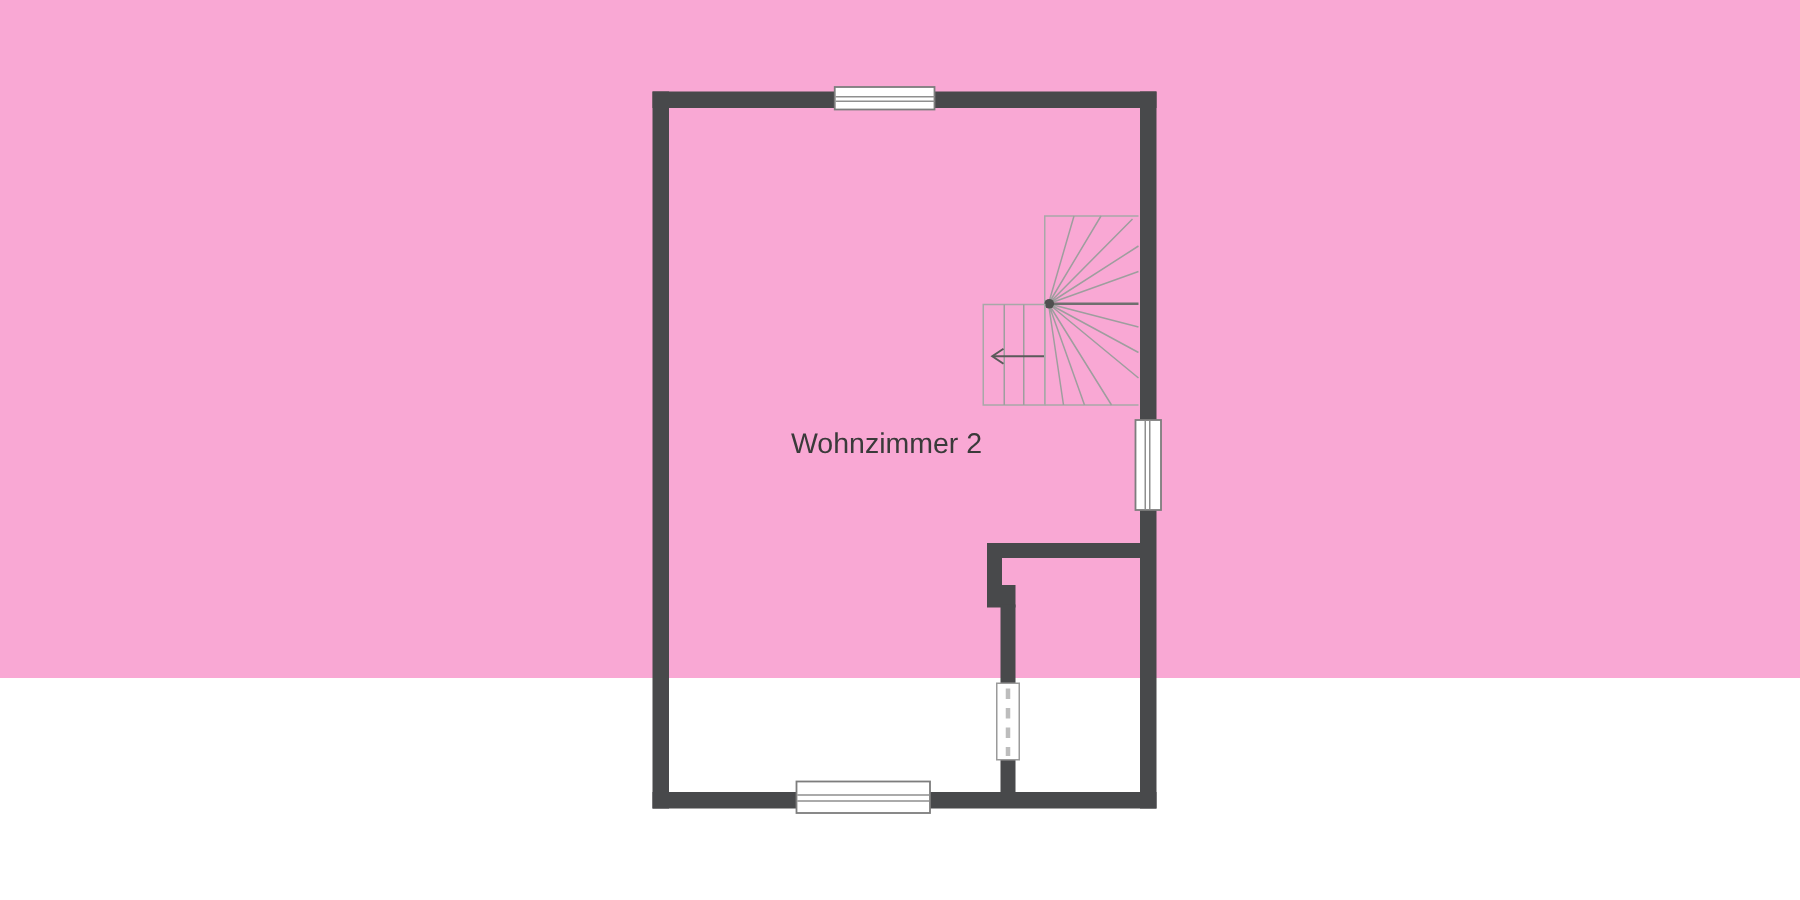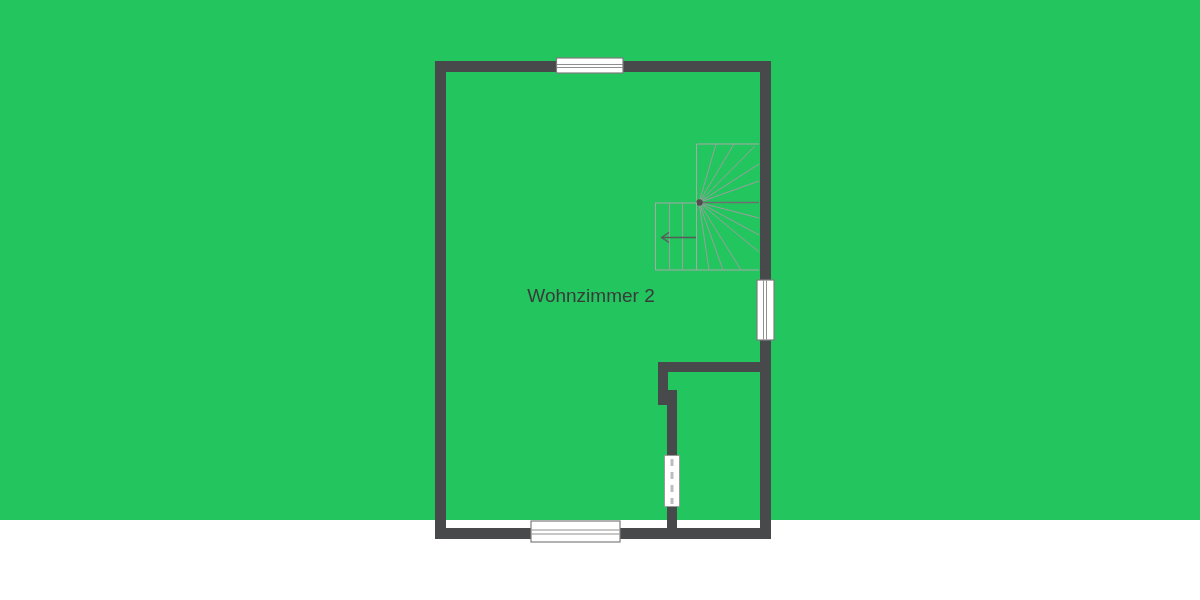--- a/index.html
+++ b/index.html
@@ -7,22 +7,22 @@
     padding: 0;
     width: 1200px;
     height: 600px;
     background: #ffffff;
     overflow: hidden;
     font-family: "Liberation Sans", sans-serif;
   }
   #stage {
     position: relative;
     width: 1200px;
-    height: 520px;
-    background: #22c55e;
+    height: 452px;
+    background: #f9a8d4;
   }
   svg { display: block; }
   .wall   { fill: #48494b; stroke: none; }
   .winbox { fill: #ffffff; stroke: #7d7d7d; stroke-width: 1.2; }
   .winline{ stroke: #8f8f8f; stroke-width: 1; fill: none; }
   .stair  { stroke: #9e9e9e; stroke-width: 1; fill: none; }
   .stair-outline { stroke: #a8a8a8; stroke-width: 1; fill: none; }
   .divider{ stroke: #6f6f6f; stroke-width: 1.6; fill: none; }
   .arrow  { stroke: #5a5a5a; stroke-width: 1.3; fill: none; }
   .doorwin{ fill: #ffffff; stroke: #9a9a9a; stroke-width: 1; }

